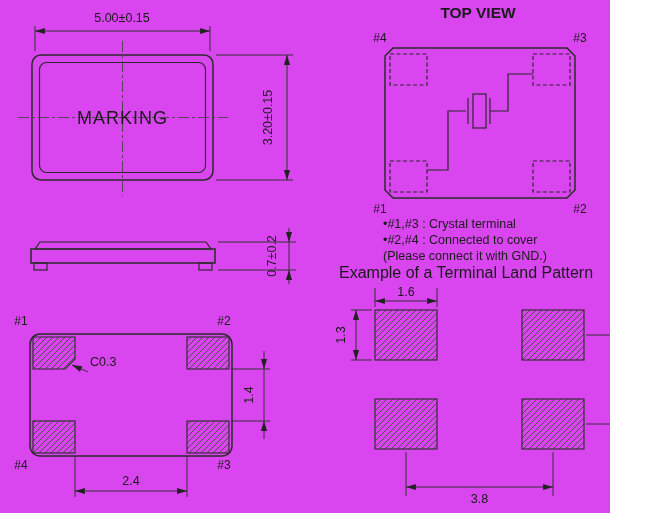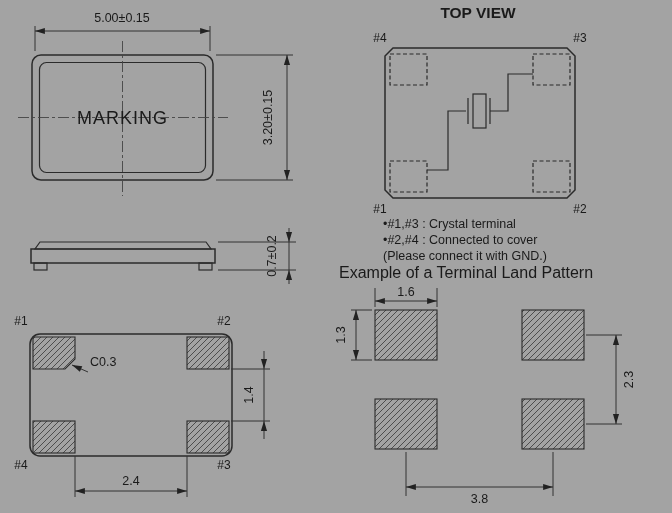--- a/index.html
+++ b/index.html
@@ -1,20 +1,20 @@
 <!DOCTYPE html>
 <html><head>
 <meta charset="utf-8">
 <style>
   html, body { margin: 0; padding: 0; background: #ffffff; }
   .stage {
     position: relative;
-    width: 672px;
+    width: 610px;
     height: 513px;
-    background: #a3a3a3;
+    background: #d946ef;
     font-family: "Liberation Sans", sans-serif;
     overflow: hidden;
   }
   svg { display: block; }
   svg text { font-family: "Liberation Sans", sans-serif; fill: #1a1a1a; }
   .dimtext  { font-size: 12.5px; }
   .padlabel { font-size: 12px; }
   .title    { font-size: 15.5px; font-weight: 600; }
   .title2   { font-size: 16px; }
   .marking  { font-size: 18px; letter-spacing: 1px; }

